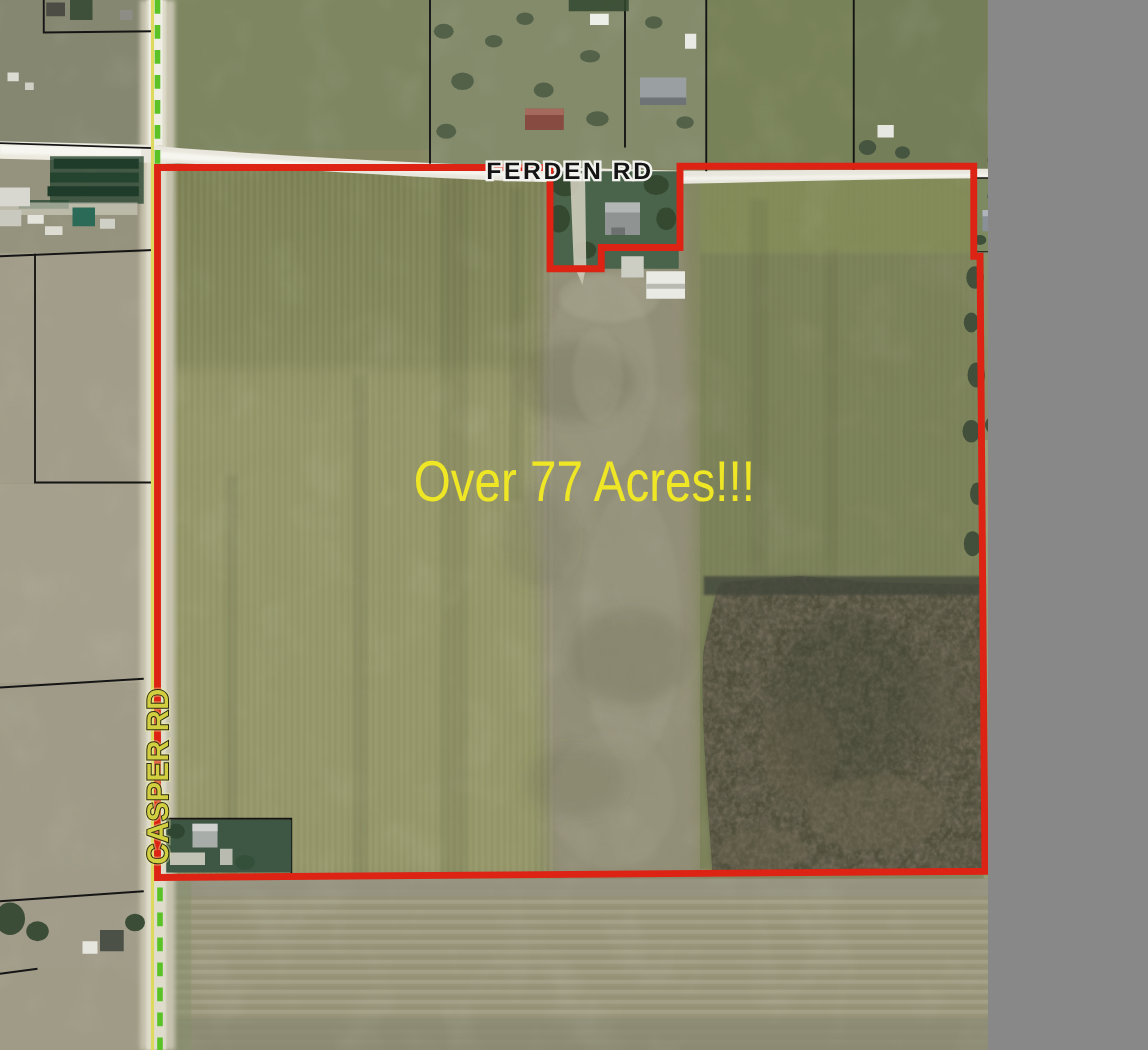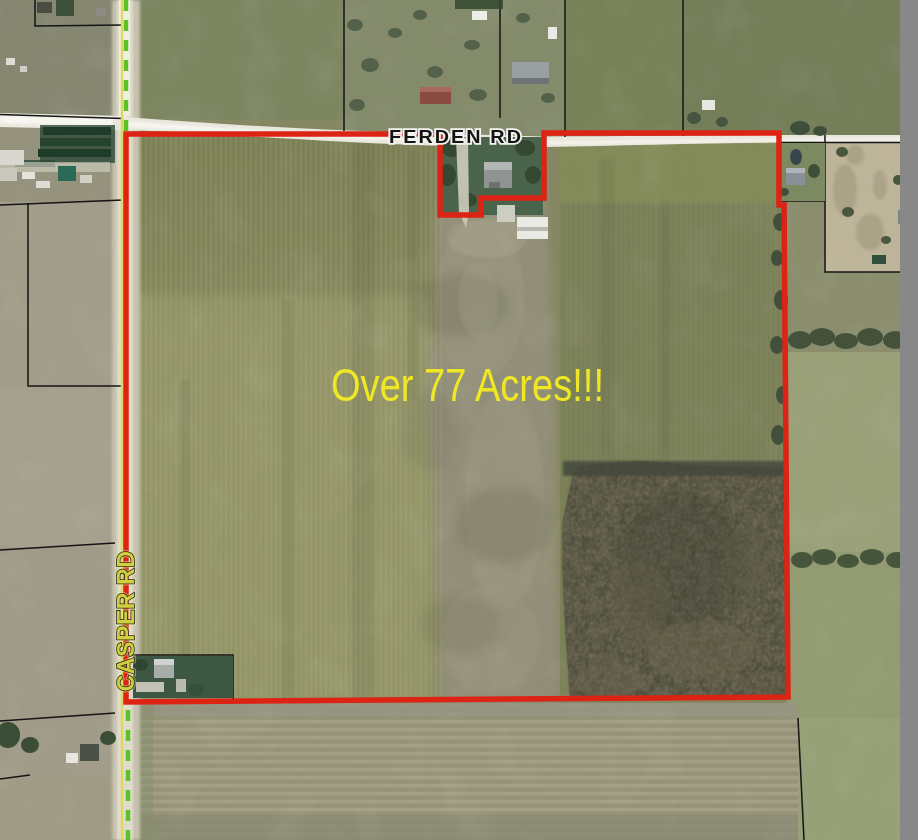--- a/index.html
+++ b/index.html
@@ -1,16 +1,16 @@
 <!DOCTYPE html>
 <html><head>
 <meta charset="utf-8">
 <style>
 html,body{margin:0;padding:0;background:#888;}
-#map{width:900px;height:840px;overflow:hidden;position:relative;font-family:"Liberation Sans",sans-serif;filter:blur(0.5px) saturate(0.96);}
+#map{width:790px;height:840px;overflow:hidden;position:relative;font-family:"Liberation Sans",sans-serif;filter:blur(0.5px) saturate(0.96);}
 </style>
 </head>
 <body>
 <div id="map">
 <svg width="918" height="840" viewBox="0 0 918 840">
 <defs>
 <filter id="fForest" x="-2%" y="-2%" width="104%" height="104%">
   <feTurbulence type="fractalNoise" baseFrequency="0.10 0.08" numOctaves="4" seed="7" result="t"></feTurbulence>
   <feColorMatrix in="t" type="matrix" values="0 0 0 0 0.12  0 0 0 0 0.11  0 0 0 0 0.07  0 0 0 2.2 -0.55" result="n"></feColorMatrix>
   <feComposite in="n" in2="SourceAlpha" operator="in"></feComposite>

